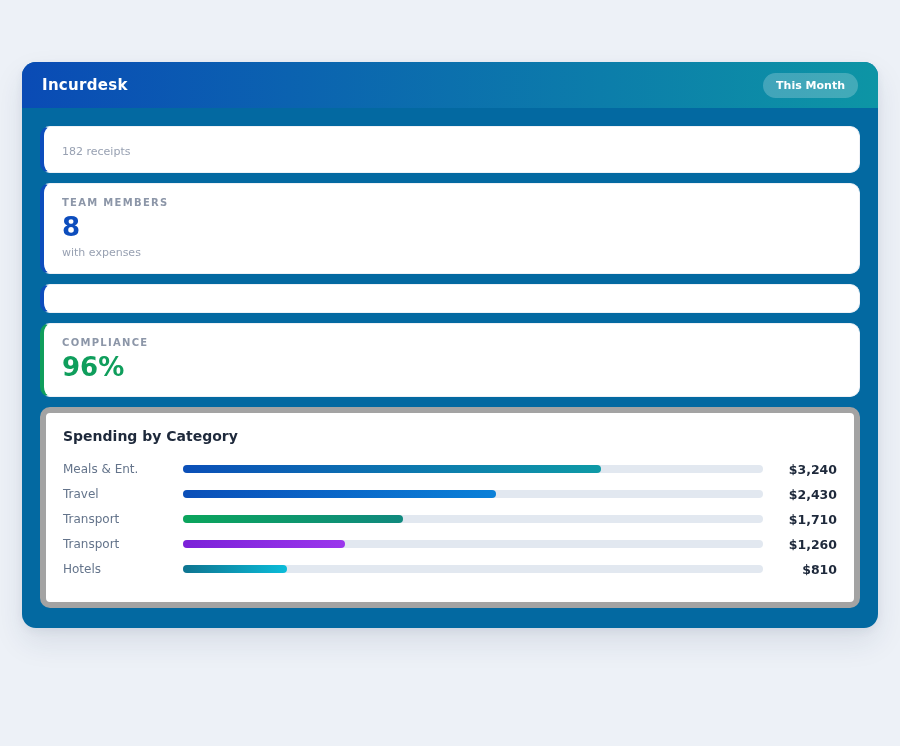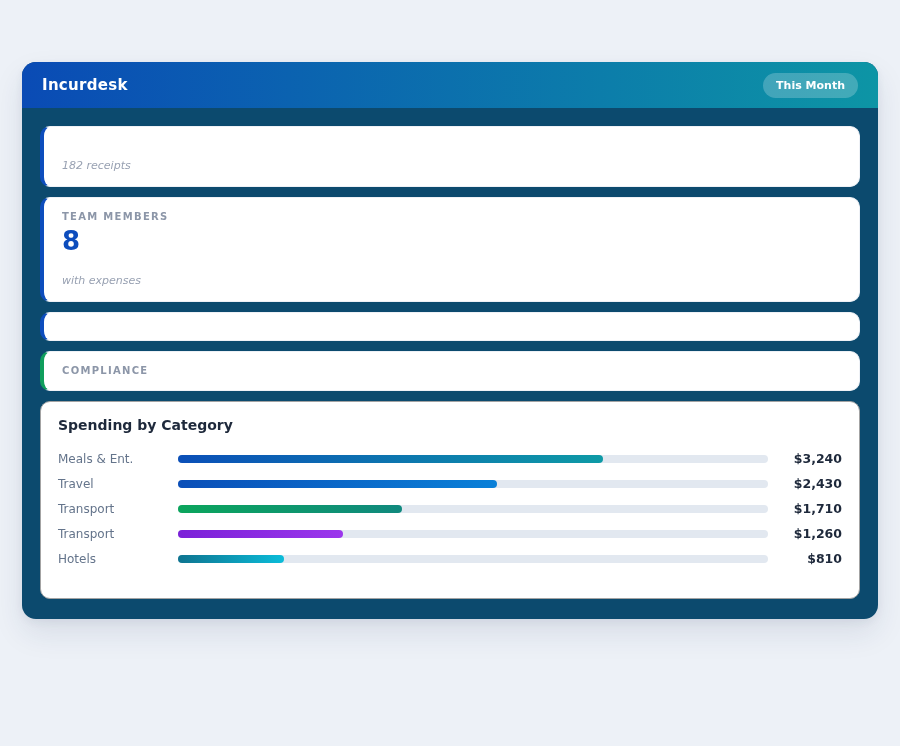--- a/index.html
+++ b/index.html
@@ -7,21 +7,21 @@
   body {
     background: #edf1f7;
     font-family: "DejaVu Sans", "Liberation Sans", sans-serif;
     position: relative;
     overflow: hidden;
   }
   .app-card {
     position: absolute;
     left: 22px; top: 62px;
     width: 856px;
-    background: #0c4a6e;
+    background: #0369a1;
     border-radius: 14px;
     box-shadow: 0 14px 30px rgba(30,45,90,0.10), 0 3px 8px rgba(30,45,90,0.06);
   }
   .app-header {
     height: 46px;
     border-radius: 14px 14px 0 0;
     display: flex;
     align-items: center;
     justify-content: space-between;
     padding: 0 20px;
@@ -61,29 +61,28 @@
   }
   .stat-value {
     font-size: 26px;
     font-weight: bold;
     margin-top: 6px;
     line-height: 1.05;
   }
   .stat-sub {
     font-size: 11px;
     color: #98a1b2;
-    margin-top: 19px;
-    font-style: italic;
+    margin-top: 5px;
   }
   .stat-sub:empty { display: none; }
   .chart-panel {
     background: #ffffff;
-    border: 1px solid #a3a3a3;
+    border: 6px solid #a3a3a3;
     border-radius: 10px;
-    padding: 15px 17px 27px;
+    padding: 15px 17px 20px;
     margin-top: 9px;
   }
   .chart-title {
     font-size: 14px;
     font-weight: bold;
     color: #1e293b;
     margin-bottom: 13px;
   }
   .chart-row {
     display: grid;
@@ -132,20 +131,21 @@
     <div class="stat-value" style="color: rgb(13, 77, 189);">8</div>
     <div class="stat-sub">with expenses</div>
   </div>
 
   <div class="stat-card" style="border-left-color: rgb(13, 77, 189);">
 
   </div>
 
   <div class="stat-card" style="border-left-color: rgb(15, 158, 92);">
     <div class="stat-label">COMPLIANCE</div>
+    <div class="stat-value" style="color: rgb(15, 158, 92);">96%</div>
 
   </div>
 </div>
 
     <div class="chart-panel">
       <div class="chart-title">Spending by Category</div>
       <div id="chart-rows">
   <div class="chart-row">
     <div class="row-label">Meals &amp; Ent.</div>
     <div class="bar-track">

